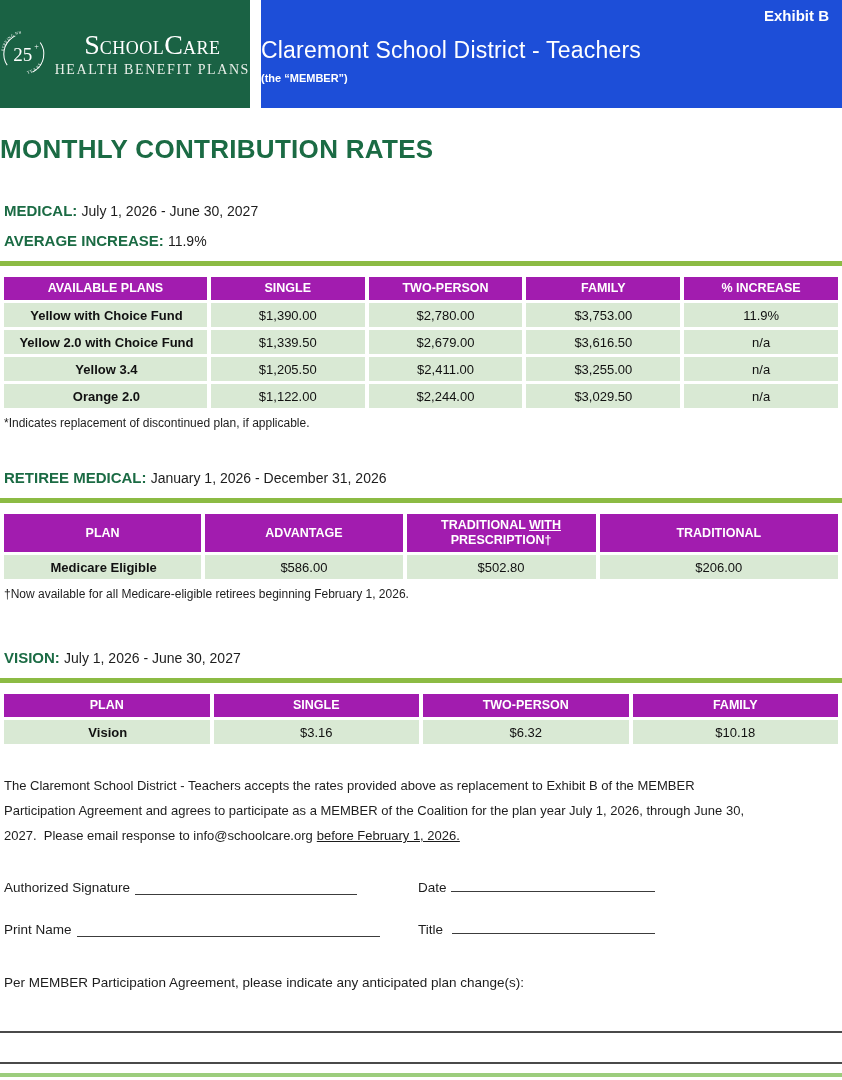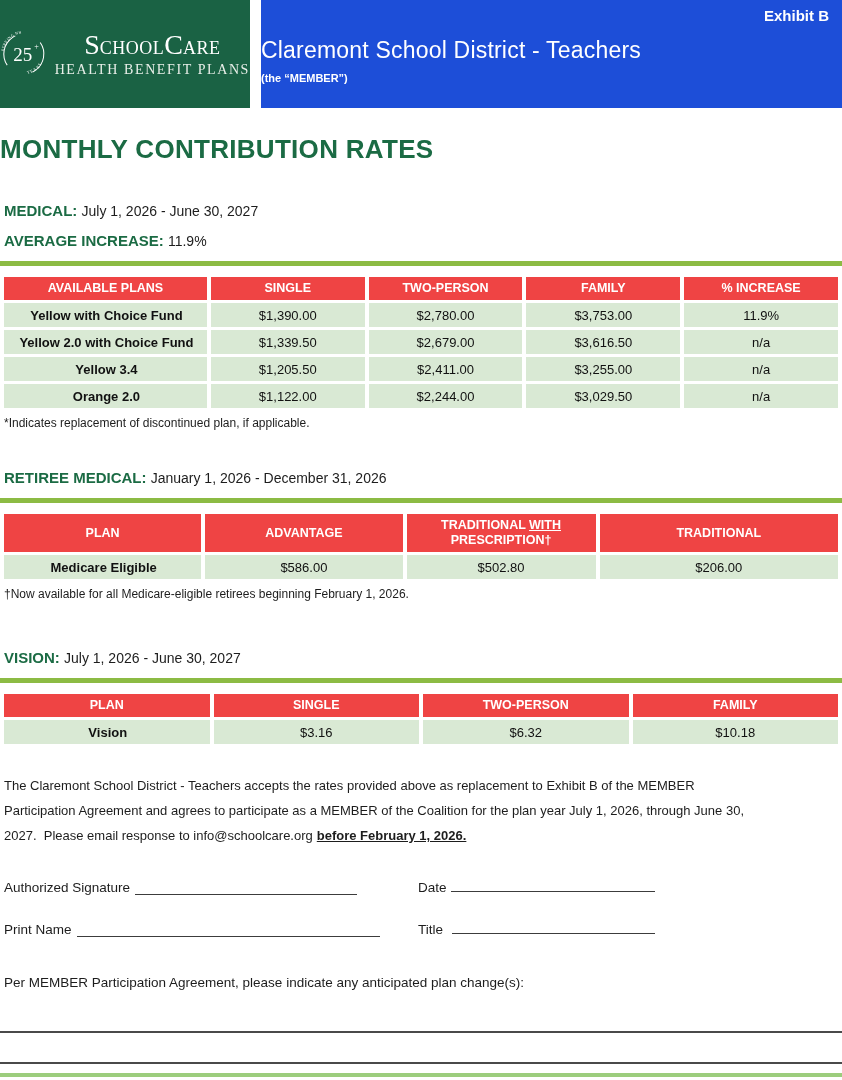--- a/index.html
+++ b/index.html
@@ -25,30 +25,30 @@
   .brand-tagline{font-size:14px;letter-spacing:1.6px;margin-top:4px;color:#e9efe9;white-space:nowrap;}
   
   .page-title{margin-top:26px;font-size:26px;font-weight:bold;color:#1b6b44;letter-spacing:.3px;}
   
   .section-heading{margin:0 0 0 4px;font-size:15px;font-weight:bold;color:#1b6b44;line-height:29px;}
   .section-heading .period{color:#1d1d1d;font-weight:normal;font-size:14px;}
   .medical-headings{margin-top:31px;}
   .rule{height:5px;background:#8cbb44;margin-top:5px;}
   
   table.rates-table{width:100%;margin-top:8px;border-collapse:separate;border-spacing:4px 3px;table-layout:fixed;}
-  table.rates-table th{background:#ef4444;color:#fff;font-weight:bold;font-size:12.5px;padding:4px 2px;line-height:15px;}
+  table.rates-table th{background:#a21caf;color:#fff;font-weight:bold;font-size:12.5px;padding:4px 2px;line-height:15px;}
   table.rates-table td{background:#d9e9d4;font-size:13px;color:#111;text-align:center;padding:4px 6px;height:16px;}
   table.rates-table td.plan{text-align:center;font-weight:bold;padding-left:8px;}
   .u{text-decoration:underline;}
   .footnote{font-size:12px;margin:5px 0 0 4px;color:#1d1d1d;}
   .retiree-heading{margin-top:33px;}
   .vision-heading{margin-top:42px;}
   
   .agreement{margin:26px 0 0 4px;width:836px;font-size:13px;line-height:25px;white-space:pre-wrap;}
-  .deadline{font-weight:bold;text-decoration:underline;margin-left:4px;}
+  .deadline{font-weight:normal;text-decoration:underline;margin-left:4px;}
   
   .sig-row{display:flex;margin:0 0 0 4px;font-size:13.5px;align-items:flex-end;}
   .sig-row-1{margin-top:28px;}
   .sig-row-2{margin-top:23px;}
   .sig-left{width:414px;display:flex;align-items:flex-end;}
   .sig-label{white-space:nowrap;}
   .blank-line{display:inline-block;border-bottom:1.5px solid #3c3c3c;height:15px;margin-left:5px;}
   .line-auth{width:222px;}
   .line-date{width:204px;margin-left:1px;}
   .line-print{width:303px;}

